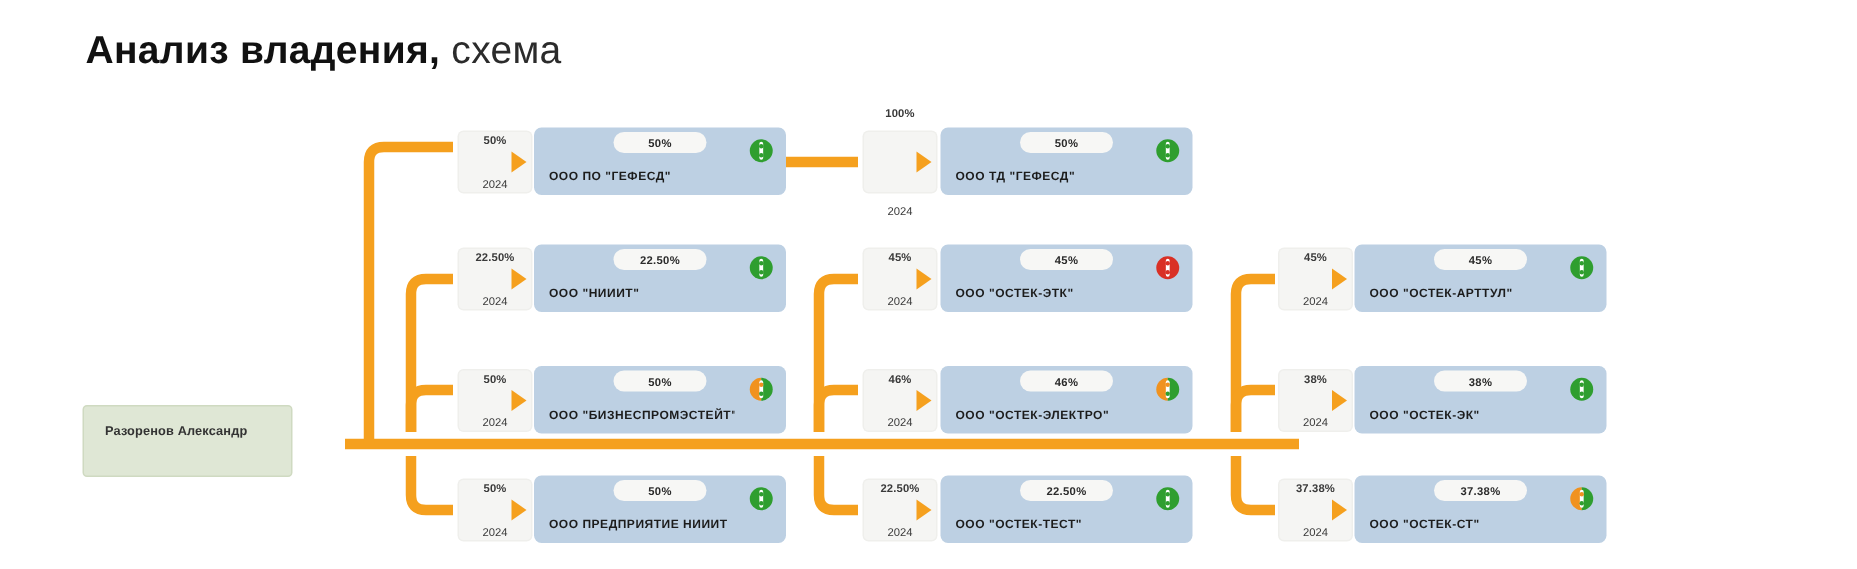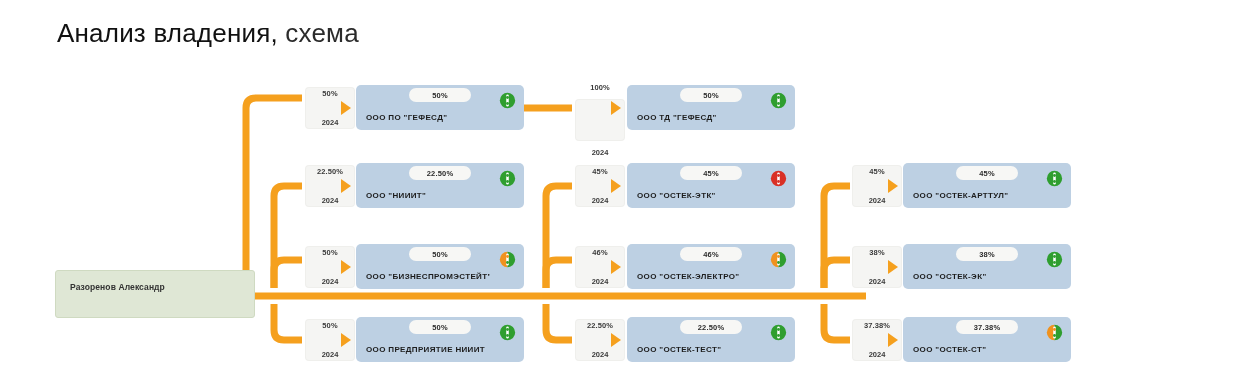--- a/index.html
+++ b/index.html
@@ -8,46 +8,46 @@
     font-family:"Liberation Sans","DejaVu Sans",sans-serif;
     color:#1a1a1a;
   }
   .canvas{position:absolute;inset:0;}
 
   
   .title{
     position:absolute;left:57px;top:17px;
     font-size:26px;line-height:32px;white-space:nowrap;letter-spacing:.2px;
   }
-  .title .strong{font-weight:400;color:#111111;}
+  .title .strong{font-weight:700;color:#111111;}
   .title .light{font-weight:400;color:#2b2b2b;}
 
   
   .wires{position:absolute;left:0;top:0;width:1238px;height:379px;pointer-events:none;}
 
   
   .root-node{
-    position:absolute;left:55px;top:270px;width:200px;height:48px;
+    position:absolute;left:55px;top:270px;width:140px;height:48px;
     background:#dfe7d5;border:1px solid #cfdac1;border-radius:3px;
     box-sizing:border-box;padding:8px 14px 0 14px;
   }
   .root-node .ln{
     font-size:8.5px;font-weight:700;color:#333;line-height:16px;letter-spacing:.1px;
     white-space:nowrap;
   }
 
   
   .stamp{
     position:absolute;width:48px;height:40px;background:#f5f5f3;
     border-radius:3px;box-sizing:border-box;
     display:flex;flex-direction:column;align-items:center;justify-content:center;
     box-shadow:0 0 0 1px #efefec;
   }
   .stamp .pct{font-size:7.5px;font-weight:600;color:#3a3a3a;line-height:11px;letter-spacing:.1px;}
-  .stamp .yr{font-size:7.5px;font-weight:700;color:#3a3a3a;line-height:11px;margin-top:18px;}
+  .stamp .yr{font-size:7.5px;font-weight:400;color:#3a3a3a;line-height:11px;margin-top:18px;}
 
   
   .arrowhead{
     position:absolute;width:0;height:0;
     border-top:7px solid transparent;border-bottom:7px solid transparent;
     border-left:10px solid #f5a01e;
   }
 
   
   .card{
@@ -123,21 +123,21 @@
     <div class="status">
       <svg viewBox="0 0 20 20">
           <circle cx="10" cy="10" r="9" fill="#2f9e2f"></circle>
           <rect x="8.5" y="3" width="3" height="14" rx="1.5" fill="#ffffff"></rect>
           <circle cx="10" cy="6.5" r="1.7" fill="#2f9e2f"></circle>
           <circle cx="10" cy="13.5" r="1.7" fill="#2f9e2f"></circle>
         </svg>
     </div>
   </div>
 
-  <div class="stamp" style="left:576px;top:100px;gap:36px;">
+  <div class="stamp" style="left:576px;top:88px;gap:36px;">
     <div class="pct">100%</div>
     <div class="yr">2024</div>
   </div>
   <div class="arrowhead" style="left:611px;top:101px;"></div>
   <div class="card" style="left:627px;top:85px;">
     <div class="badge">50%</div>
     <div class="cname">ООО ТД "ГЕФЕСД"</div>
     <div class="status">
       <svg viewBox="0 0 20 20">
           <circle cx="10" cy="10" r="9" fill="#2f9e2f"></circle>

